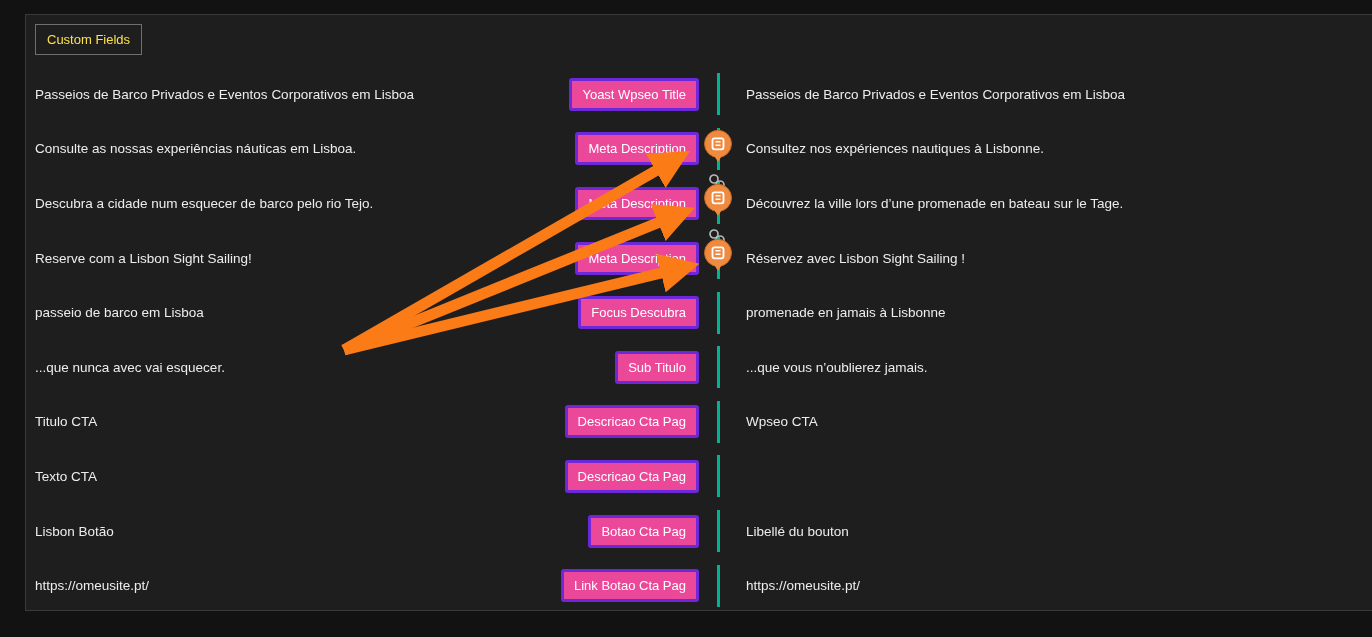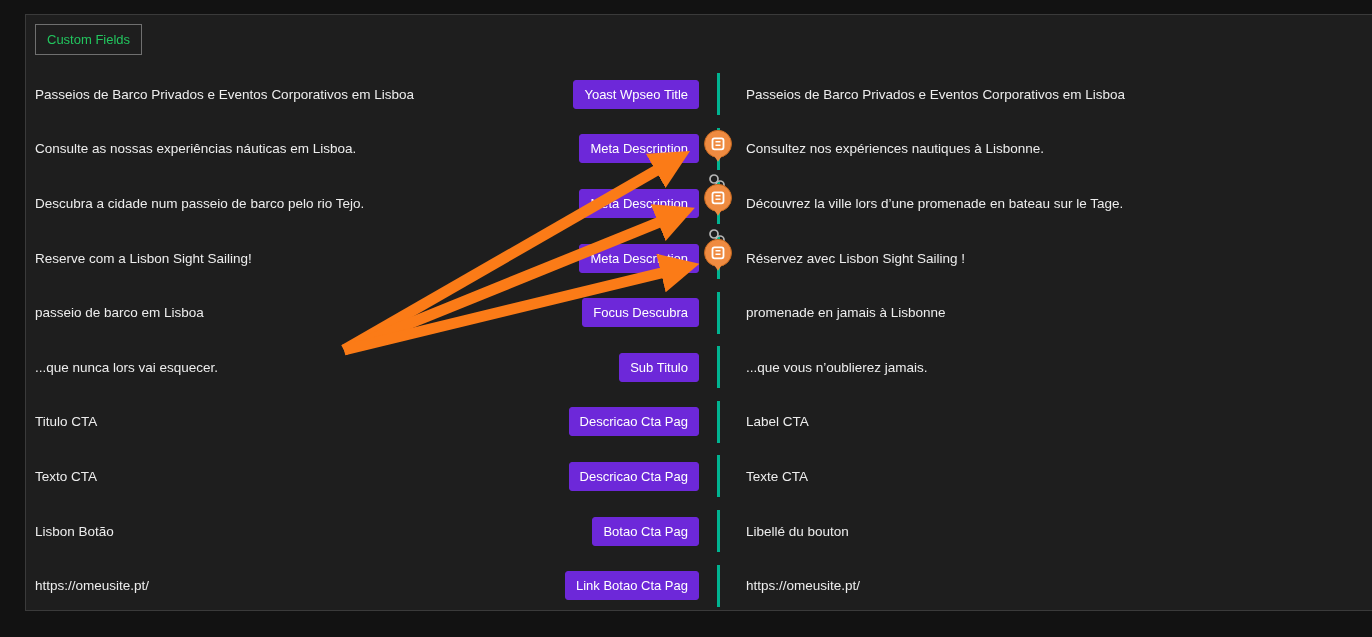--- a/index.html
+++ b/index.html
@@ -13,39 +13,39 @@
   .panel{
     position:absolute;left:25px;top:14px;
     width:1347px;height:597px;
     background:#1e1e1e;
     border:1px solid #3a3a3a;border-right:none;
     box-sizing:border-box;
   }
   .cf-label{
     position:absolute;left:9px;top:9px;
     border:1px solid #6f6f6f;
-    background:#1e1e1e;color:#22c55e;
+    background:#1e1e1e;color:#fde047;
     font-size:13px;padding:7px 11px;
     white-space:nowrap;
   }
   .rows{
     position:absolute;left:9px;top:52px;right:9px;
   }
   .row{
     height:54.6px;display:flex;align-items:center;
   }
   .src{
     width:508px;font-size:13.5px;color:#ededed;
     white-space:nowrap;overflow:hidden;
   }
   .badge-col{
     width:156px;display:flex;justify-content:flex-end;
   }
   .badge{
-    border:1px solid #6d28d9;background:#6d28d9;
+    border:3px solid #6d28d9;background:#ec4899;
     color:#ffffff;font-size:13px;
     padding:6px 10px;border-radius:3px;
     white-space:nowrap;
   }
   .icon-col{
     width:38px;align-self:stretch;position:relative;
     display:flex;align-items:center;justify-content:center;
   }
   .teal-bar{
     width:3px;height:42px;
@@ -116,21 +116,21 @@
       <div class="icon-col">
         <div class="teal-bar"></div>
         <svg class="marker" viewBox="0 0 30 36">
             <use href="#marker-icon-def"></use>
           </svg>
       </div>
       <div class="tr-text">Consultez nos expériences nautiques à Lisbonne.</div>
     </div>
 
     <div class="row">
-      <div class="src">Descubra a cidade num passeio de barco pelo rio Tejo.</div>
+      <div class="src">Descubra a cidade num esquecer de barco pelo rio Tejo.</div>
       <div class="badge-col">
           <span class="badge">Meta Description</span>
         </div>
       <div class="icon-col">
         <div class="teal-bar"></div>
         <svg class="marker" viewBox="0 0 30 36">
             <use href="#marker-icon-def"></use>
           </svg>
       </div>
       <div class="tr-text">Découvrez la ville lors d’une promenade en bateau sur le Tage.</div>
@@ -155,50 +155,49 @@
       <div class="badge-col">
           <span class="badge">Focus Descubra</span>
         </div>
       <div class="icon-col">
           <div class="teal-bar"></div>
         </div>
       <div class="tr-text">promenade en jamais à Lisbonne</div>
     </div>
 
     <div class="row">
-      <div class="src">...que nunca lors vai esquecer.</div>
+      <div class="src">...que nunca avec vai esquecer.</div>
       <div class="badge-col">
           <span class="badge">Sub Titulo</span>
         </div>
       <div class="icon-col">
           <div class="teal-bar"></div>
         </div>
       <div class="tr-text">...que vous n’oublierez jamais.</div>
     </div>
 
     <div class="row">
       <div class="src">Titulo CTA</div>
       <div class="badge-col">
           <span class="badge">Descricao Cta Pag</span>
         </div>
       <div class="icon-col">
           <div class="teal-bar"></div>
         </div>
-      <div class="tr-text">Label CTA</div>
+      <div class="tr-text">Wpseo CTA</div>
     </div>
 
     <div class="row">
       <div class="src">Texto CTA</div>
       <div class="badge-col">
           <span class="badge">Descricao Cta Pag</span>
         </div>
       <div class="icon-col">
           <div class="teal-bar"></div>
         </div>
-      <div class="tr-text">Texte CTA</div>
     </div>
 
     <div class="row">
       <div class="src">Lisbon Botão</div>
       <div class="badge-col">
           <span class="badge">Botao Cta Pag</span>
         </div>
       <div class="icon-col">
           <div class="teal-bar"></div>
         </div>

